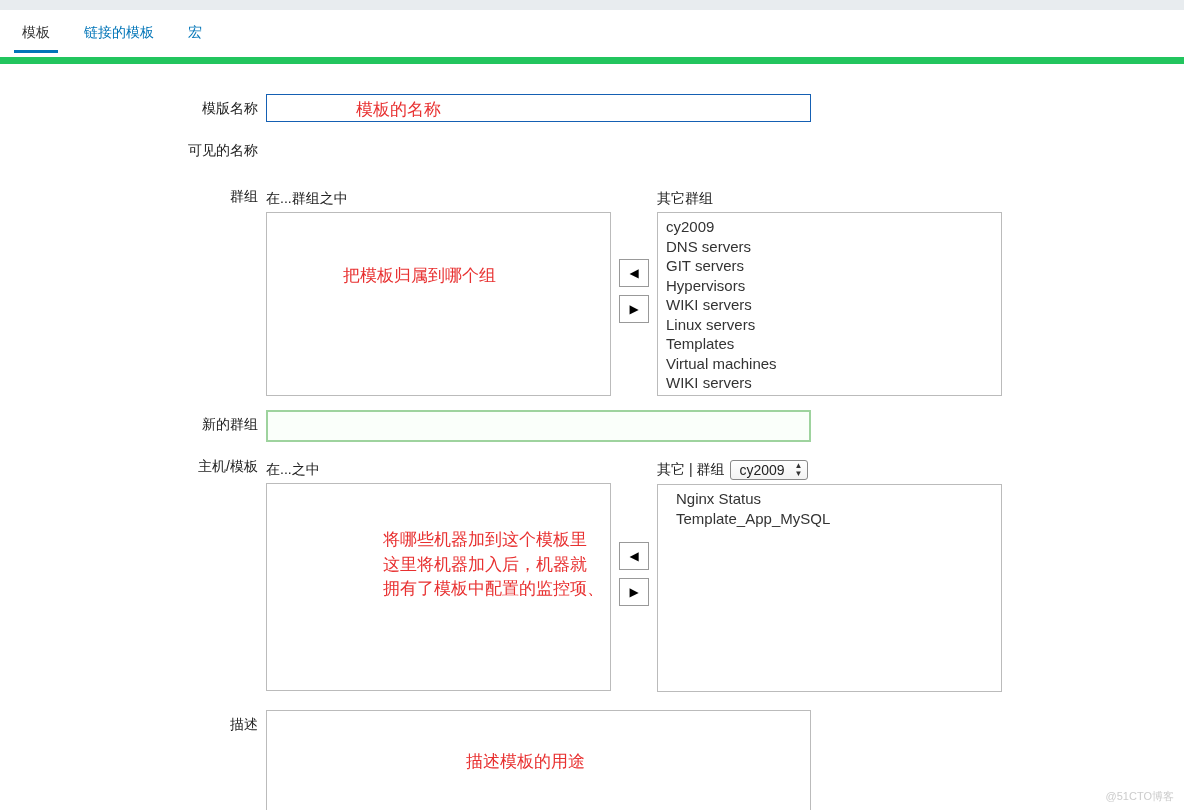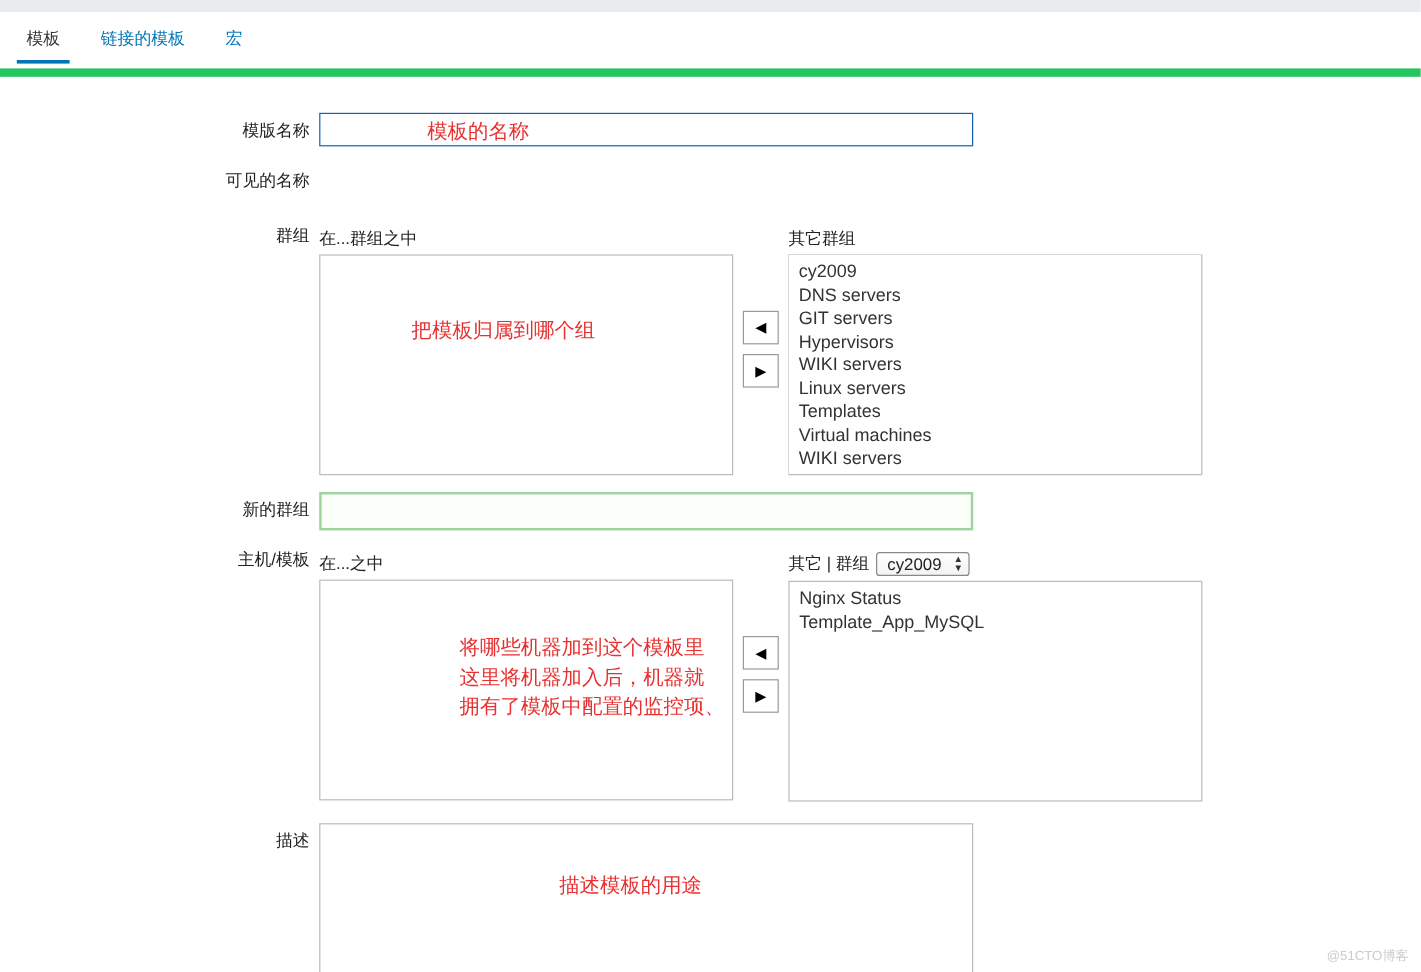--- a/index.html
+++ b/index.html
@@ -16,21 +16,21 @@
 input[type=text].wide { width: 545px; height: 28px; border: 1px solid #1560b3; padding: 2px 6px; font-size: 14px; outline: none; }
 input[type=text].wide2 { width: 545px; height: 28px; border: 1px solid #aaa; padding: 2px 6px; font-size: 14px; outline: none; }
 input[type=text].newgrp { width: 545px; height: 32px; border: 2px solid #9ed39e; padding: 2px 6px; font-size: 14px; outline: none; background: #fafffa; }
 .annot { color: #e83030; font-size: 17px; pointer-events: none; }
 .annot-inline { position: absolute; }
 .rel { position: relative; }
 .dual { display: flex; align-items: center; }
 .col { display: flex; flex-direction: column; }
 .colhead { font-size: 14px; color: #222; margin-bottom: 4px; padding-top: 4px; }
 .listbox { width: 345px; height: 184px; border: 1px solid #bbb; overflow-y: scroll; background: #fff; padding: 4px 6px; font-size: 15px; line-height: 1.3; }
-.listbox2 { width: 345px; height: 184px; border: 1px solid #bbb; overflow-y: scroll; background: #fff; padding: 4px 6px; font-size: 15px; line-height: 1.3; }
+.listbox2 { width: 345px; height: 208px; border: 1px solid #bbb; overflow-y: scroll; background: #fff; padding: 4px 16px; font-size: 15px; line-height: 1.3; }
 .listbox .opt, .listbox2 .opt { padding: 0 2px; cursor: default; }
 .midbtns { display: flex; flex-direction: column; justify-content: center; gap: 8px; margin: 0 8px; align-self: center; }
 .arrowbtn { width: 30px; height: 28px; border: 1px solid #999; background: #fff; cursor: pointer; font-size: 12px; display: flex; align-items: center; justify-content: center; }
 .rightcol { margin-left: 0; }
 .selwrap { display: inline-flex; align-items: center; border: 1px solid #888; border-radius: 3px; padding: 1px 4px 1px 8px; background: linear-gradient(#fff,#f3f3f3); }
 .selwrap .updn { display:flex; flex-direction:column; font-size:8px; line-height:8px; margin-left:10px; color:#333;}
 textarea.desc { width: 545px; height: 140px; border: 1px solid #bbb; padding: 8px; font-size: 14px; resize: none; outline: none; }
 .watermark { position: fixed; bottom: 6px; right: 10px; font-size: 11px; color: #ccc; }
 .groupsec .lbl { padding-top: 2px; }
 .hostrow .lbl { padding-top: 2px; }

